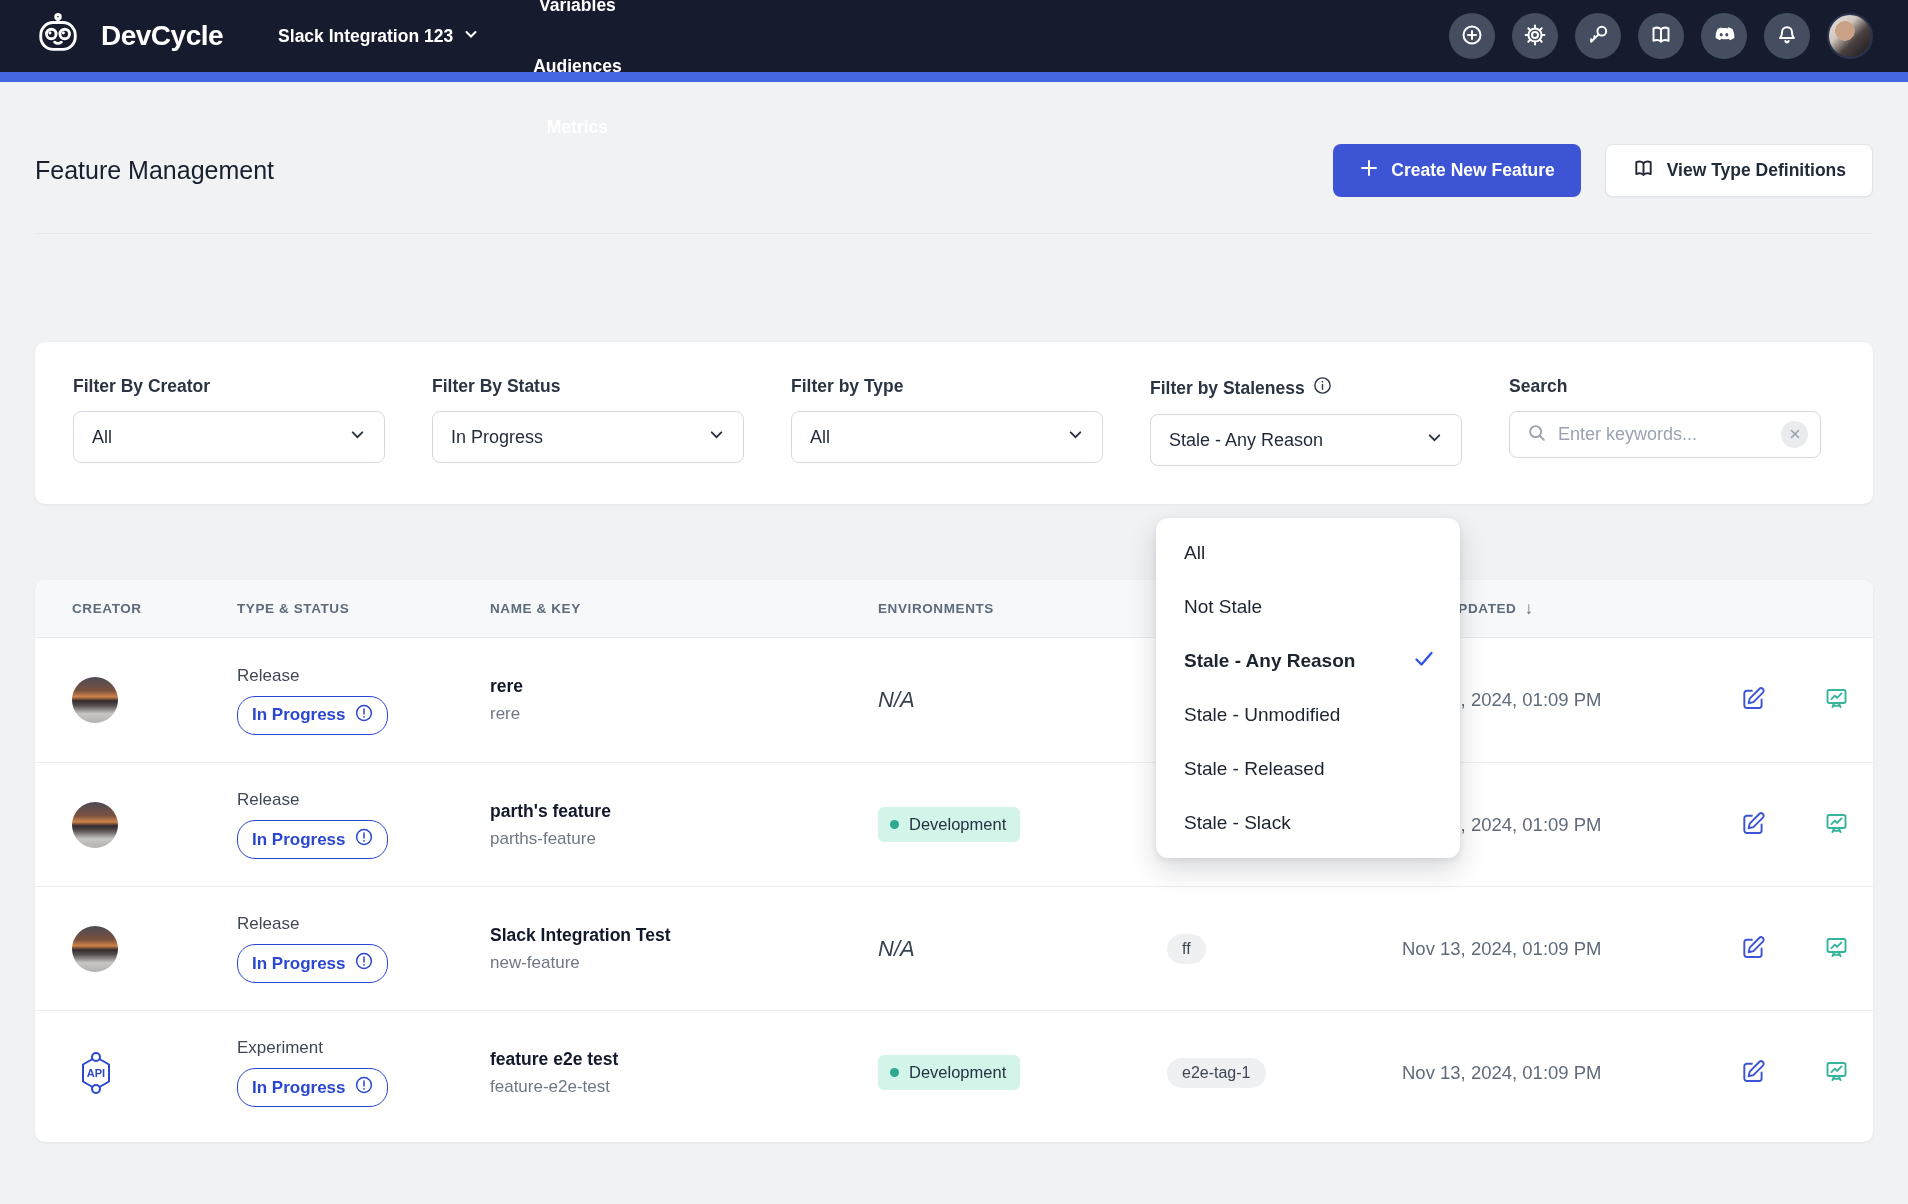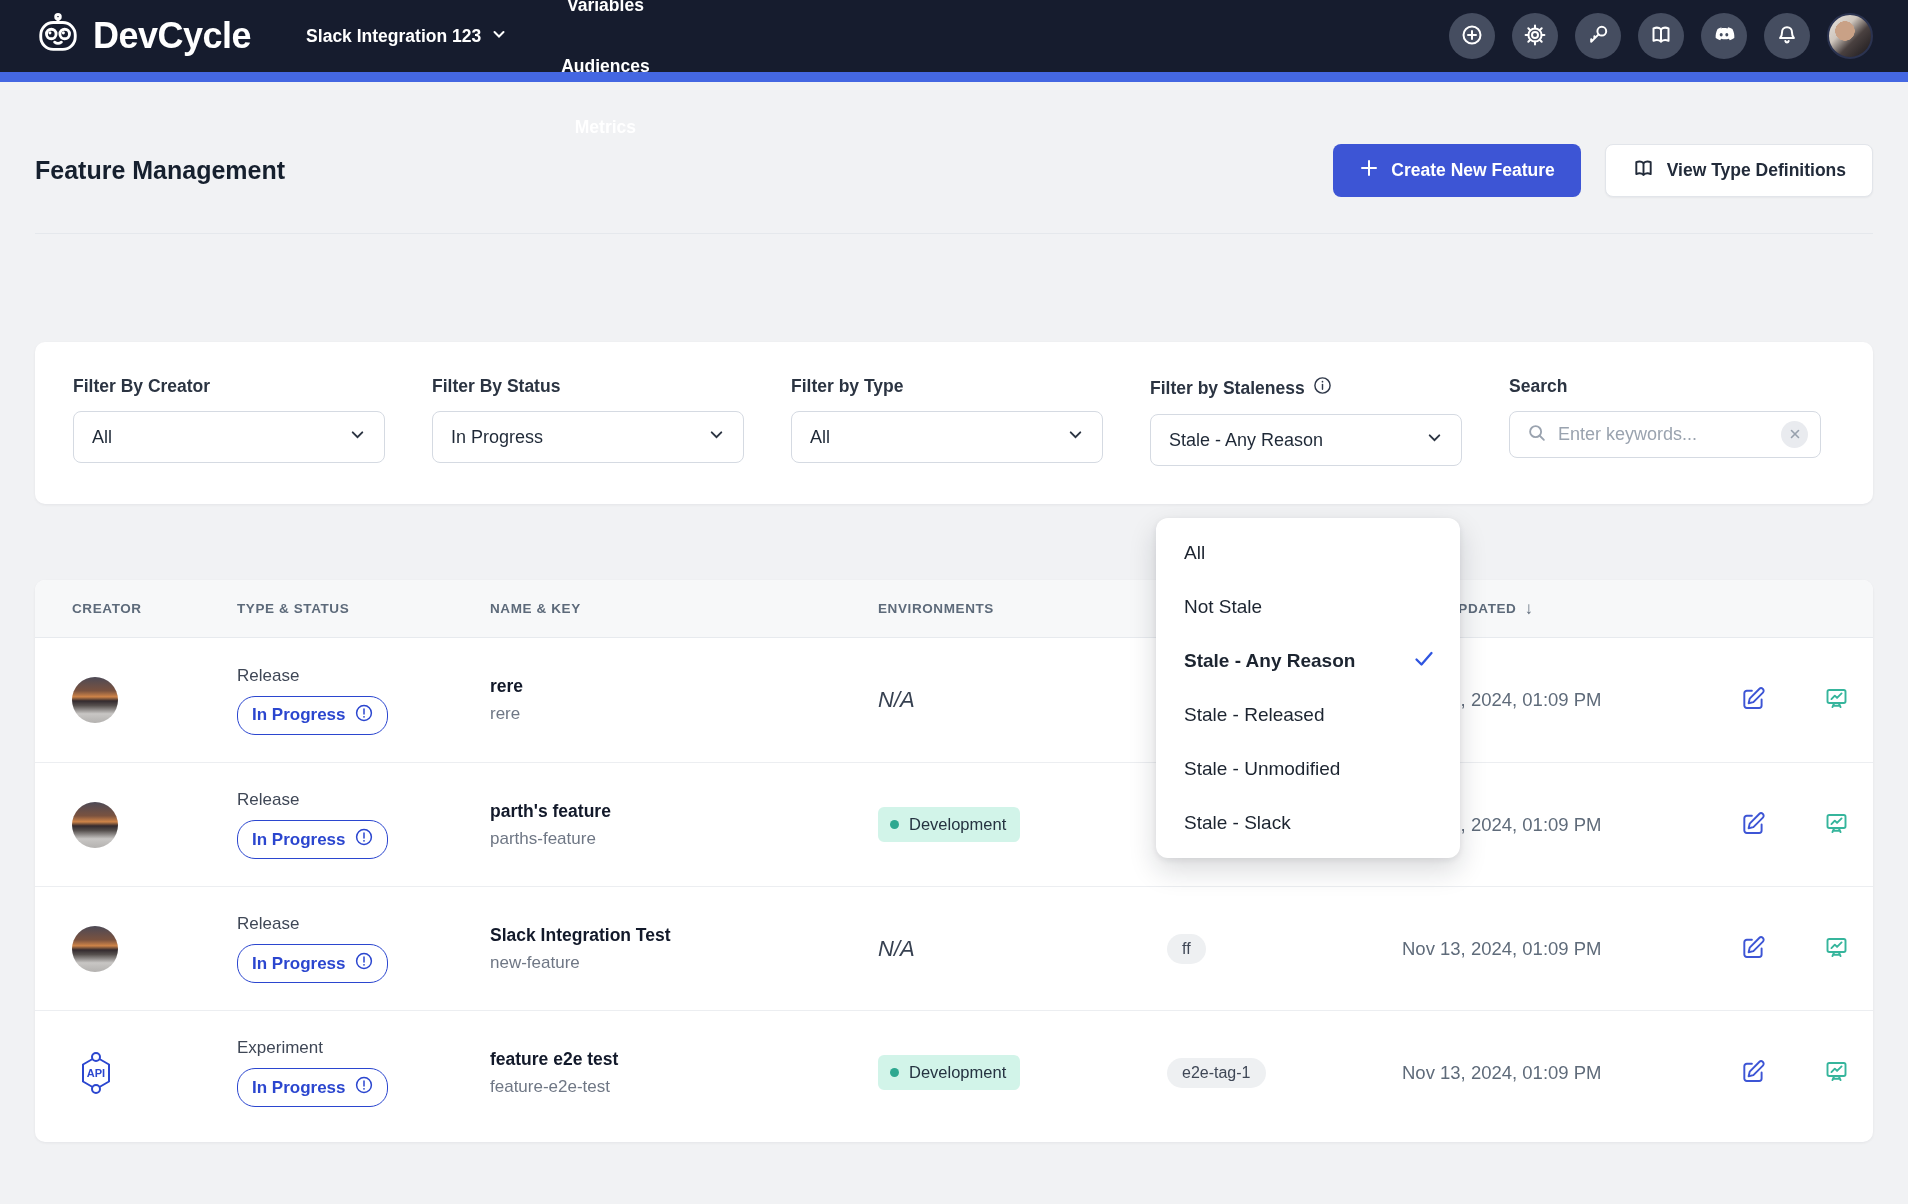--- a/index.html
+++ b/index.html
@@ -12,21 +12,21 @@
   }
   .page { width:1908px; height:1204px; position:relative; }
 
   
   .navbar {
     height:72px; background:var(--navbar-bg,#161c2e);
     display:flex; align-items:center; padding:0 35px;
   }
   .accent-strip { height:10px; background:var(--accent-strip,#4467e2); }
   .brand { display:flex; align-items:center; gap:12px; color:#fff; }
-  .brand-name { font-size:36px; font-weight:700; letter-spacing:-0.5px; }
+  .brand-name { font-size:28px; font-weight:700; letter-spacing:-0.5px;margin-left:8px; }
   .project-switcher {
     display:flex; align-items:center; gap:10px; color:#fff;
     font-size:17.5px; font-weight:600; margin-left:55px; cursor:pointer;
   }
   .nav-tabs { display:flex; align-items:center; gap:14px; margin-left:32px;flex-direction:column; }
   .nav-tab {
     color:#fff; font-size:17.5px; font-weight:600; padding:13px 22px;
     border-radius:8px; background:transparent; border:none; cursor:pointer;
     font-family:inherit;
   }
@@ -43,21 +43,21 @@
       radial-gradient(circle at 38% 38%, #c9a186 0 26%, transparent 27%),
       linear-gradient(135deg,#e8e4df 0%,#cfc6bd 35%,#4a4140 60%,#191619 100%);
     border:2px solid #2b3350;
   }
 
   
   .content { padding:0 35px; }
   .page-header {
     margin-top:62px; display:flex; align-items:center; justify-content:space-between;
   }
-  .page-title { font-size:25px; font-weight:700; color:#16202e; }
+  .page-title { font-size:25px; font-weight:400; color:#16202e; }
   .header-actions { display:flex; align-items:center; gap:24px; }
   .btn {
     display:flex; align-items:center; gap:12px; height:53px; border-radius:8px;
     font-size:17.5px; font-weight:600; padding:0 26px; cursor:pointer;
     font-family:inherit; border:none;
   }
   .btn-secondary {
     background:#fff; color:#222b3a; border:1px solid #e2e5ea;
     box-shadow:0 1px 2px rgba(16,24,40,.05);
   }
@@ -598,23 +598,23 @@
     </div>
     <div class="menu-item selected">
       <span>Stale - Any Reason</span>
       <span>
         <svg width="24" height="24" viewBox="0 0 24 24" fill="none" stroke="#2f55e0" stroke-width="2.3" stroke-linecap="round" stroke-linejoin="round">
             <polyline points="4.5,12.5 9.5,17.5 19.5,6"></polyline>
           </svg>
       </span>
     </div>
     <div class="menu-item">
+      <span>Stale - Unmodified</span>
+    </div>
+    <div class="menu-item">
       <span>Stale - Released</span>
-    </div>
-    <div class="menu-item">
-      <span>Stale - Unmodified</span>
     </div>
     <div class="menu-item">
       <span>Stale - Slack</span>
     </div>
   </div>
 
 </div>
 
 </body></html>

